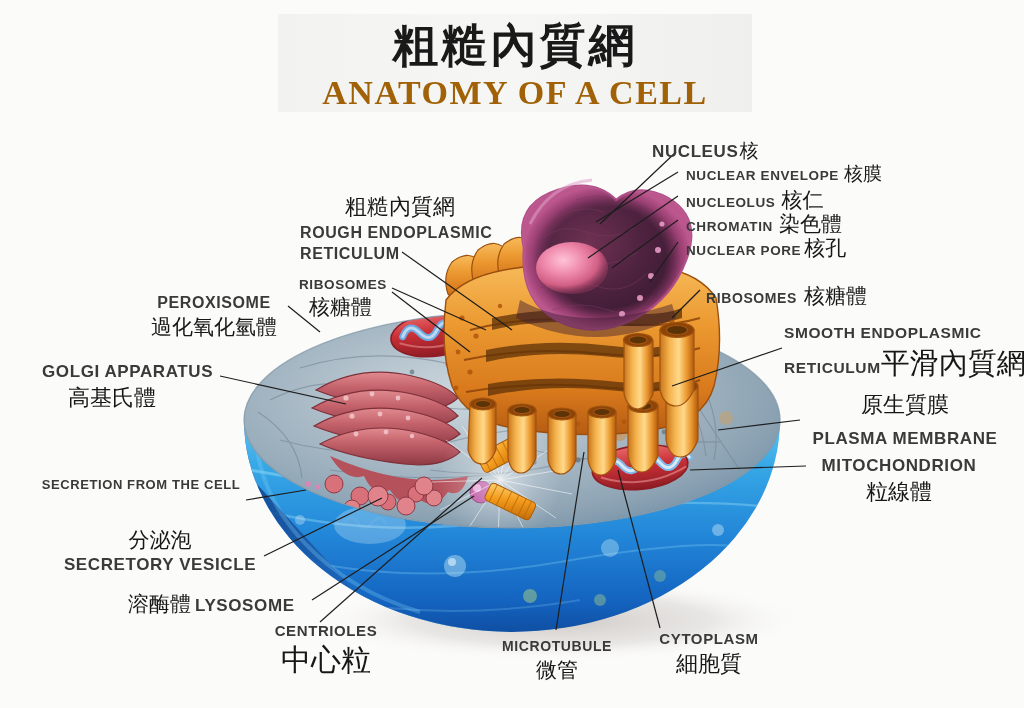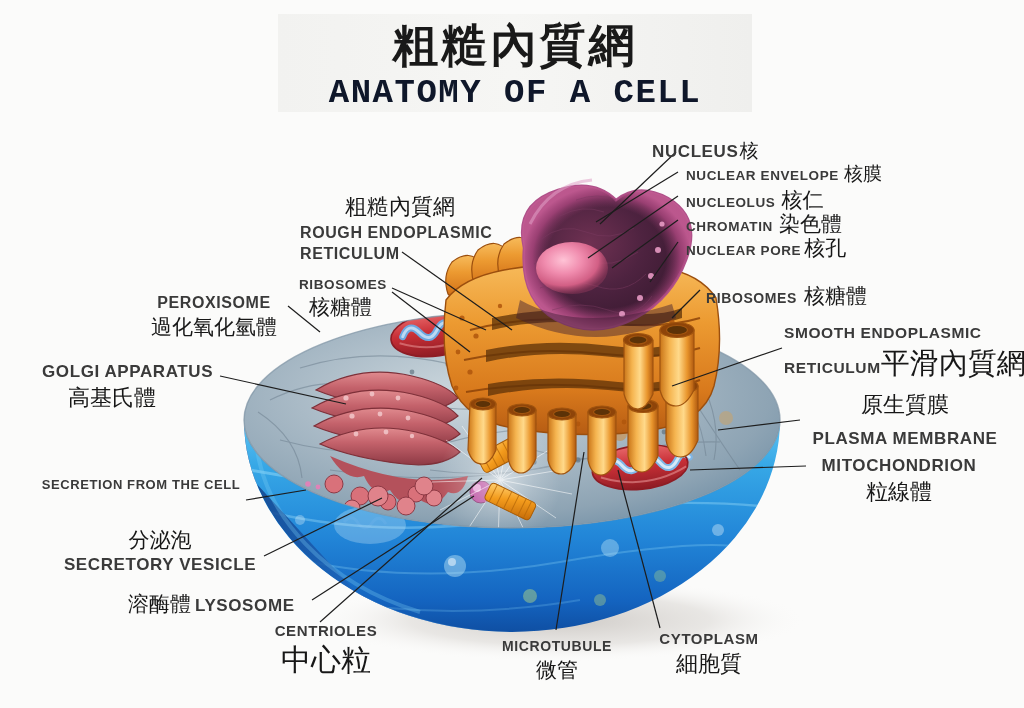--- a/index.html
+++ b/index.html
@@ -18,22 +18,22 @@
     background:linear-gradient(90deg,#f2f2f0 0%,#f6f6f4 50%,#efefed 100%);
   }
   .title-cn{
     position:absolute;left:278px;top:18px;width:474px;text-align:center;
     font-family:"DejaVu Sans","Liberation Sans",sans-serif;
     font-size:46px;font-weight:700;letter-spacing:3px;color:#191919;
     line-height:54px;
   }
   .title-en{
     position:absolute;left:278px;top:74px;width:474px;text-align:center;
-    font-family:Liberation Mono, monospace;
-    font-size:34px;font-weight:700;letter-spacing:1.5px;color:#0f172a;
+    font-family:Liberation Serif, serif;
+    font-size:34px;font-weight:700;letter-spacing:1.5px;color:#a16207;
     line-height:38px;
   }
 
   
   .label{position:absolute;color:#2b2b2b;white-space:nowrap;}
   .en{
     font-family:"Liberation Sans","DejaVu Sans",sans-serif;
     font-weight:700;letter-spacing:.6px;color:#3a3a3a;
   }
   .cn{

